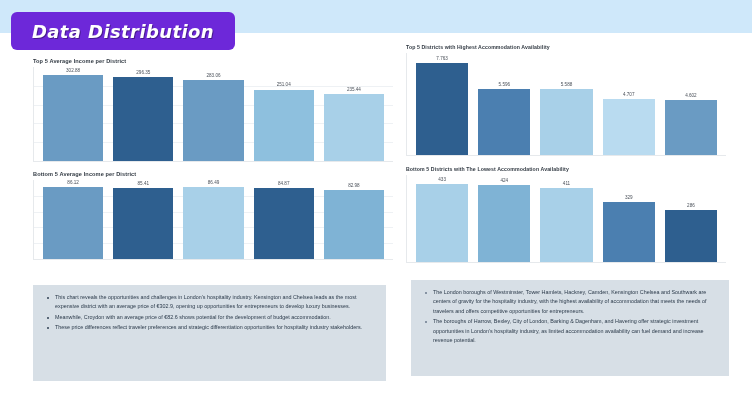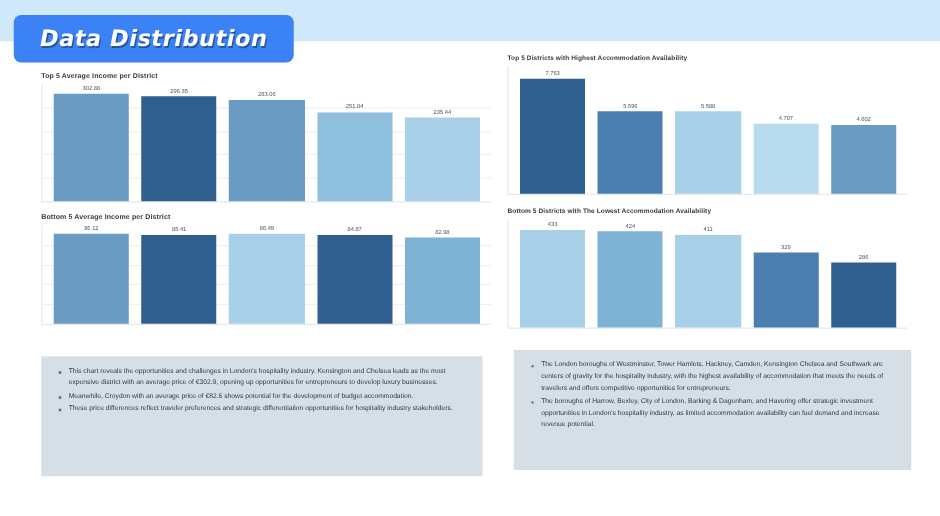--- a/index.html
+++ b/index.html
@@ -14,21 +14,21 @@
   
   .top-band {
     position: absolute; left: 0; top: 0; width: 752px; height: 33px;
     background: #cfe8fa;
   }
 
   
   .title-banner {
     position: absolute; left: 11px; top: 12px;
     width: 224px; height: 38px;
-    background: #3b82f6;
+    background: #6d28d9;
     border-radius: 6px;
     display: flex; align-items: center; justify-content: center;
     z-index: 5;
   }
   .title-text {
     color: #ffffff;
     font-size: 18px;
     font-weight: bold;
     font-style: italic;
     letter-spacing: 0.4px;

